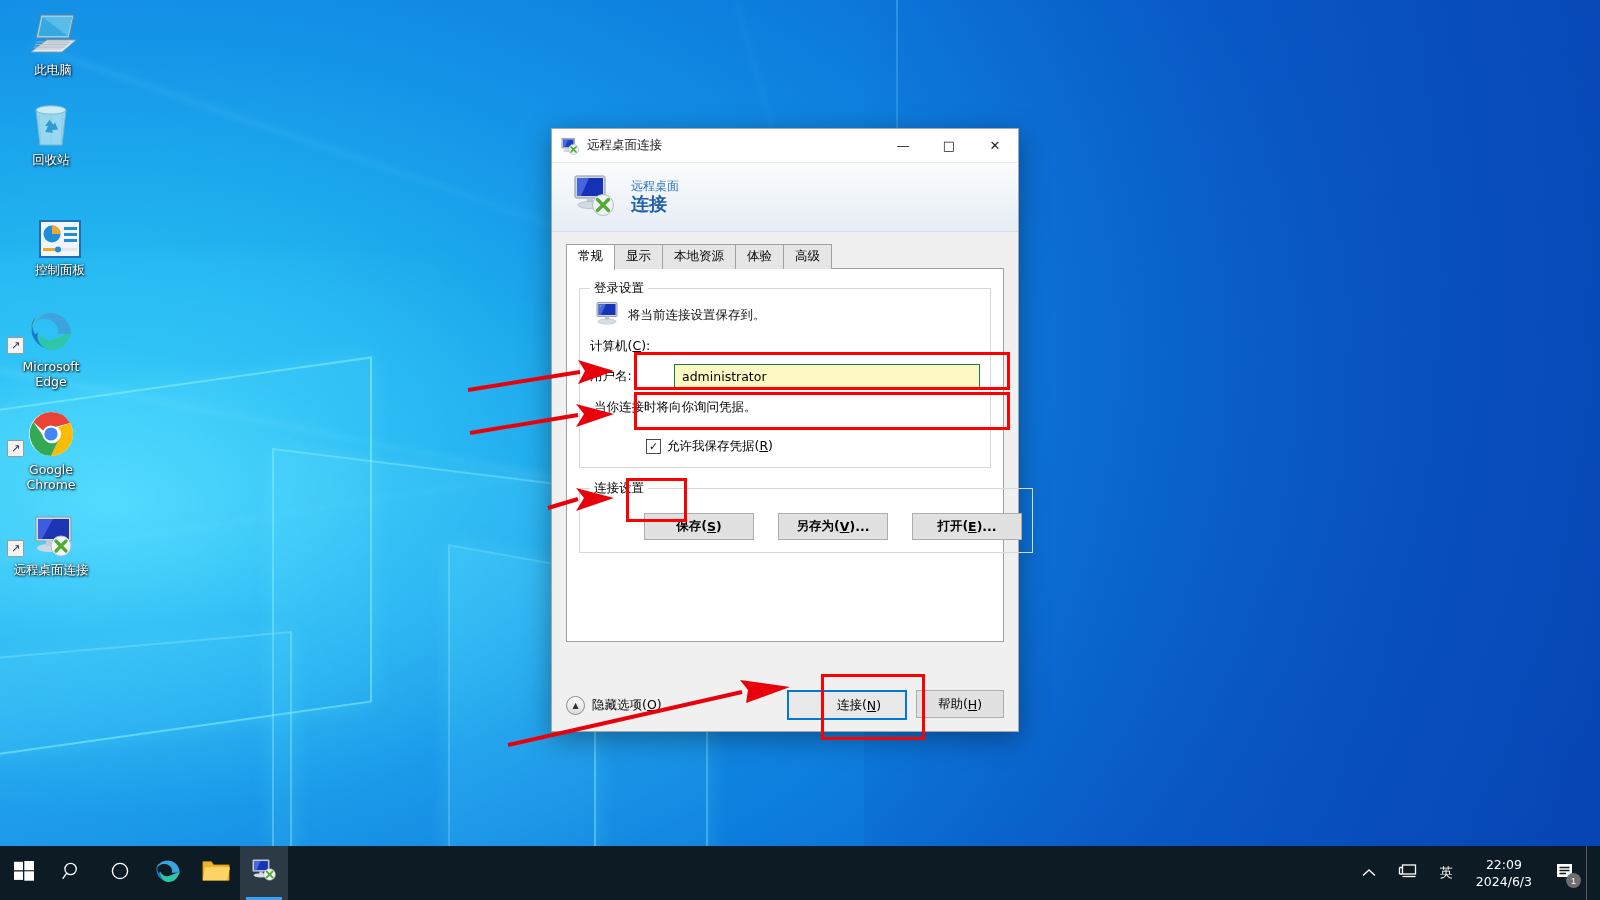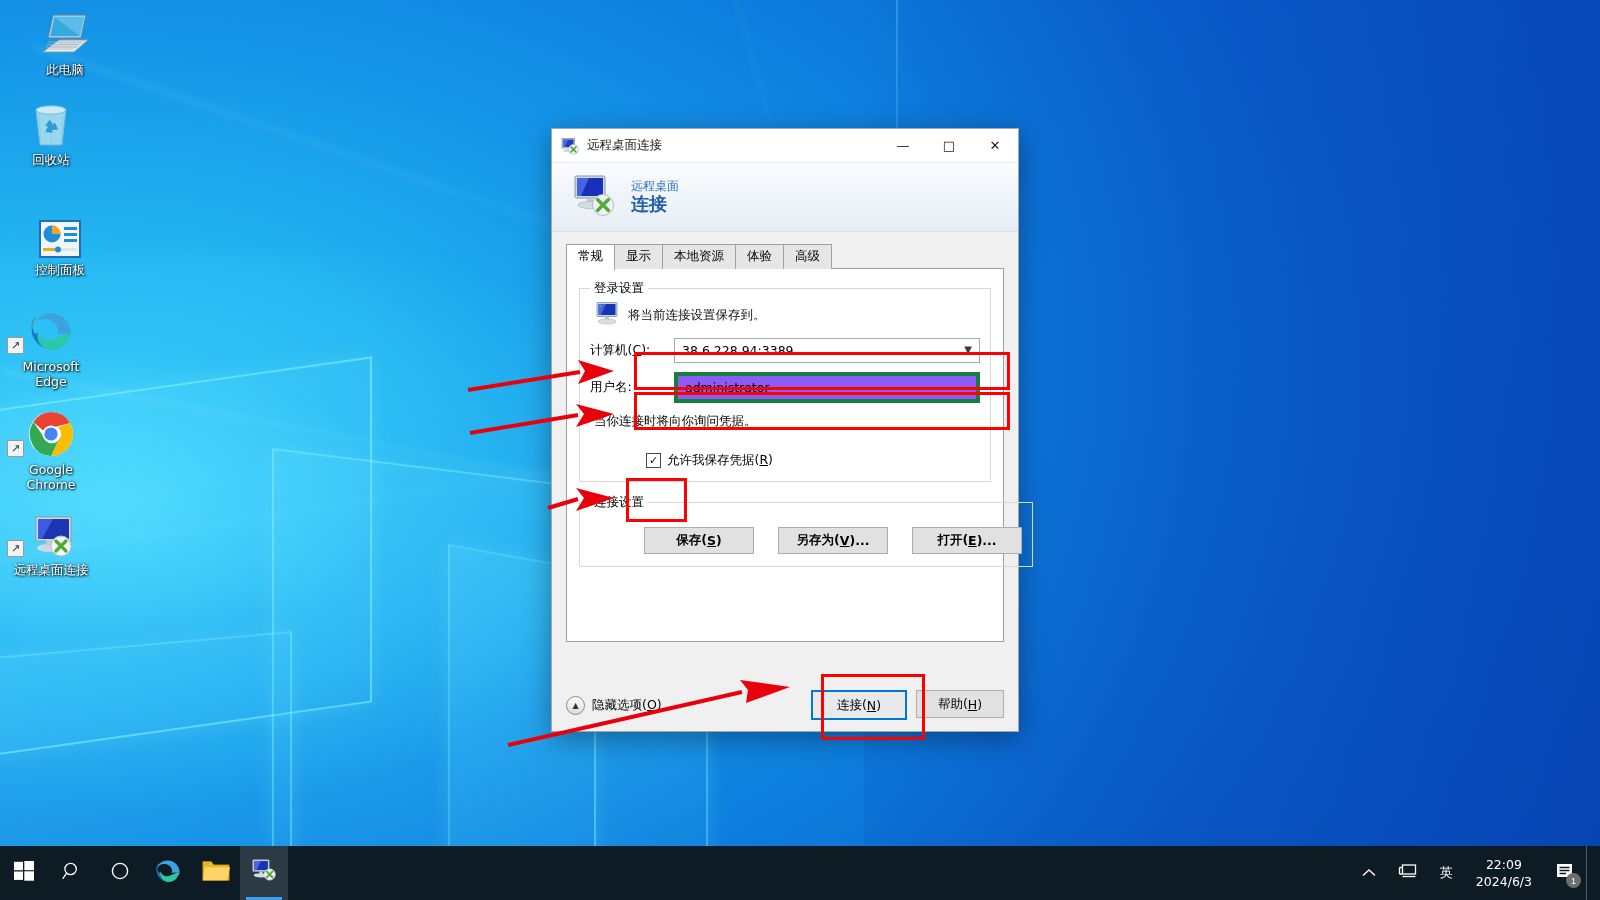--- a/index.html
+++ b/index.html
@@ -119,21 +119,21 @@
   .fld-lbl{width:84px;flex:0 0 84px;font-size:12.5px;}
   .combo{
     flex:1;height:23px;border:1px solid #a9a9a9;background:#fff;display:flex;align-items:center;
     padding-left:7px;font-size:12.5px;position:relative;
   }
   .combo .caret{
     position:absolute;right:0;top:0;width:22px;height:21px;display:flex;align-items:center;justify-content:center;
     font-size:10px;color:#3c3c3c;
   }
   .txtbox{
-    flex:1;height:23px;border:4px solid #15803d;background:#8b5cf6;display:flex;align-items:center;
+    flex:1;height:23px;border:1px solid #15803d;background:#fef9c3;display:flex;align-items:center;
     padding-left:7px;font-size:12.5px;
   }
   .note{margin-top:10px;margin-left:4px;font-size:12.5px;}
   .cbrow{margin-top:22px;margin-left:56px;display:flex;align-items:center;}
   .cbox{
     width:13px;height:13px;border:1px solid #4a4a4a;background:#fff;margin-right:6px;
     display:flex;align-items:center;justify-content:center;font-size:11px;color:#111;line-height:1;
   }
   .btnrow{display:flex;gap:24px;margin:12px 0 0 54px;font-weight:bold;}
   .btn{
@@ -147,21 +147,21 @@
   }
   .hideopts{display:flex;align-items:center;font-size:12.5px;}
   .chev{
     width:17px;height:17px;border-radius:50%;border:1px solid #8c8c8c;
     background:linear-gradient(180deg,#fdfdfd,#dcdcdc);margin-right:7px;
     display:flex;align-items:center;justify-content:center;font-size:8px;color:#333;
   }
   .foot-btns{margin-left:auto;display:flex;gap:9px;}
   .btn-primary{
     width:92px;height:26px;border:2px solid #0078d7;background:#e9e9e9;
-    display:flex;align-items:center;justify-content:center;font-size:12.5px;
+    display:flex;align-items:center;justify-content:center;font-size:12.5px;padding-left:24px;
   }
   .btn-help{
     width:86px;height:26px;border:1px solid #adadad;background:#e1e1e1;
     display:flex;align-items:center;justify-content:center;font-size:12.5px;
   }
   u{text-decoration:underline;}
 
   
   .annot{position:absolute;pointer-events:none;}
   .redbox{position:absolute;border:3px solid #fd0000;pointer-events:none;}
@@ -206,21 +206,21 @@
   <div class="wp-pane p4"></div>
   <div class="wp-dark"></div>
   <div class="wp-seam"></div>
 </div>
 
 <div id="watermark">
   <div>提供全                    个地区城市、</div>
   <div>300多                    代理等产品</div>
 </div>
 
-<div class="dicon" style="left:19px;top:8px;text-align:center;">
+<div class="dicon" style="left:7px;top:8px;text-align:center;">
   <div class="glyph">
     <svg width="48" height="46" viewBox="0 0 48 46">
       <path d="M12 3 L45 3 L40 26 L7 26 Z" fill="#8fd3f4" stroke="#6f7f8c" stroke-width="1"></path>
       <path d="M13.5 5 L43 5 L38.6 24 L9.5 24 Z" fill="#35a9e0"></path>
       <path d="M13.5 5 L43 5 L38.6 24 Z" fill="#79cdf0" opacity=".55"></path>
       <path d="M2 40 L18 28 L47 28 L33 40 Z" fill="#e9edf0" stroke="#8d9aa5" stroke-width="1"></path>
       <path d="M5 38 L19 29.5 L44 29.5 L32 38 Z" fill="#cfd8de"></path>
       <path d="M7 30 L40 30" stroke="#aeb9c2" stroke-width=".8"></path>
       <path d="M6 32.5 L38 32.5" stroke="#aeb9c2" stroke-width=".8"></path>
       <path d="M5 35 L36 35" stroke="#aeb9c2" stroke-width=".8"></path>
@@ -369,24 +369,20 @@
               <circle cx="6.5" cy="5" r="1" fill="#5ed24f"></circle>
               <rect x="11" y="15.5" width="4" height="3" fill="#bcc6d1"></rect>
               <ellipse cx="13" cy="20.5" rx="9" ry="2.6" fill="#d5dde5" stroke="#adb7c1" stroke-width=".6"></ellipse>
             </svg>
           </span>
           <span class="desc">将当前连接设置保存到。</span>
         </div>
 
         <div class="fld-row">
           <span class="fld-lbl"><span>计算机(</span><u>C</u>):</span>
-          <span class="combo">
-            <span>38.6.228.94:3389</span>
-            <span class="caret">▼</span>
-          </span>
         </div>
 
         <div class="fld-row">
           <span class="fld-lbl">用户名:</span>
           <span class="txtbox">
             <span>administrator</span>
           </span>
         </div>
 
         <div class="note">当你连接时将向你询问凭据。</div>

